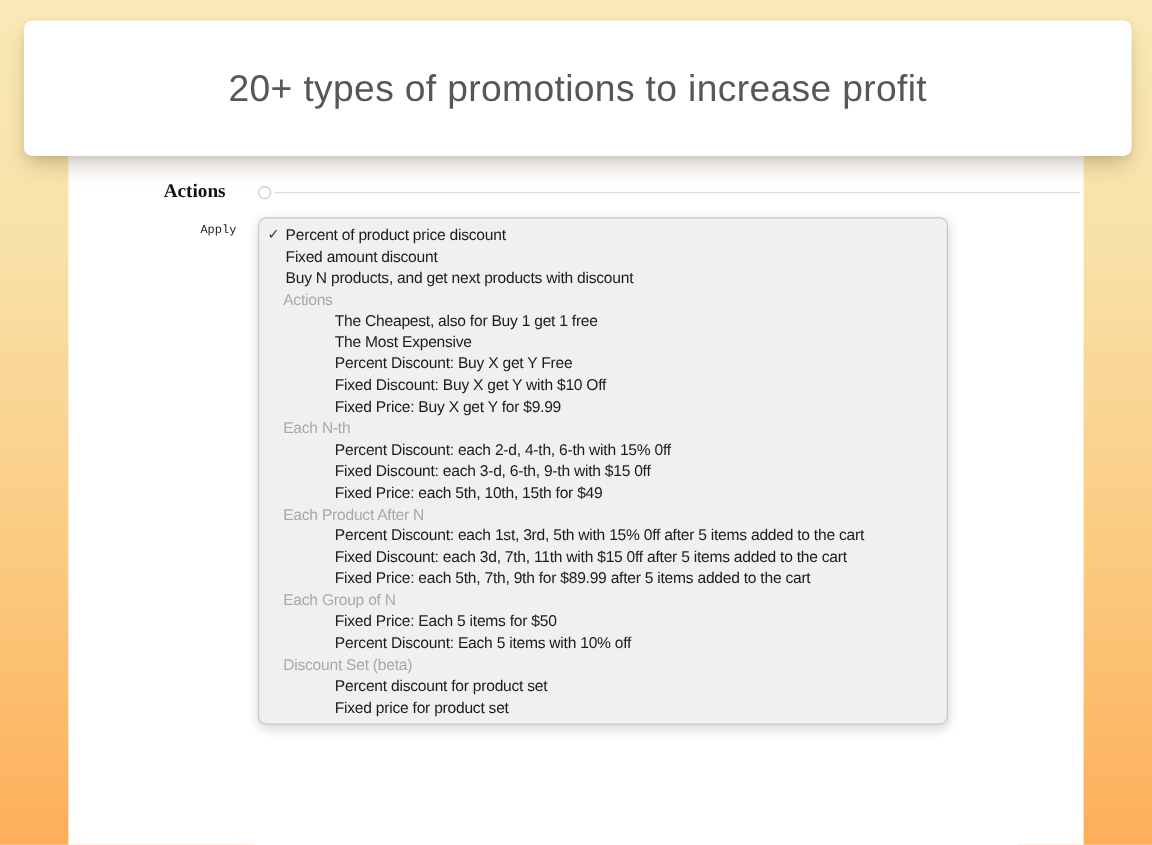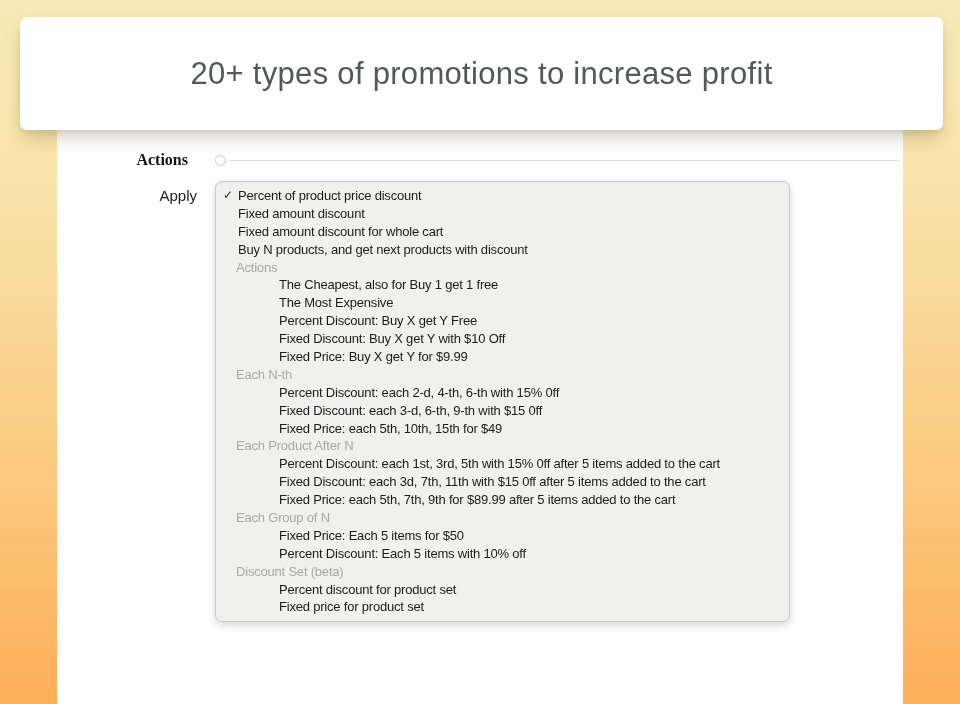--- a/index.html
+++ b/index.html
@@ -36,21 +36,21 @@
     position:absolute;left:215px;top:155px;width:11px;height:11px;
     border:1px solid #c9c9c9;border-radius:50%;background:#fff;z-index:3;
     box-sizing:border-box;
   }
   .rule{
     position:absolute;left:229px;top:160px;width:671px;height:1px;
     background:#dcdcdc;z-index:3;
   }
   .apply-label{
     position:absolute;left:57px;top:187px;width:140px;text-align:right;
-    font-size:15px;color:#1c1c1e;z-index:3;
+    font-size:10px;color:#1c1c1e;z-index:3;font-family:Liberation Mono, monospace;
   }
   .dropdown{
     position:absolute;left:215px;top:181px;width:575px;box-sizing:border-box;
     background:var(--dropdown-bg,#f0f0ee);
     border:1px solid #c8c8c6;border-radius:7px;
     box-shadow:0 3px 9px rgba(0,0,0,0.16);
     padding:5px 0;z-index:4;
   }
   .row{
     height:17.9px;line-height:17.9px;font-size:13px;letter-spacing:-0.2px;
@@ -76,21 +76,20 @@
   <span class="actions-label">Actions</span>
   <span class="collapse-circle"></span>
   <div class="rule"></div>
 
   <span class="apply-label">Apply</span>
 
   <div class="dropdown">
     <div id="dropdown-list">
         <div class="row top"><span class="check">✓</span><span>Percent of product price discount</span></div>
         <div class="row top"><span>Fixed amount discount</span></div>
-        <div class="row top"><span>Fixed amount discount for whole cart</span></div>
         <div class="row top"><span>Buy N products, and get next products with discount</span></div>
         <div class="row group"><span>Actions</span></div>
         <div class="row sub"><span>The Cheapest, also for Buy 1 get 1 free</span></div>
         <div class="row sub"><span>The Most Expensive</span></div>
         <div class="row sub"><span>Percent Discount: Buy X get Y Free</span></div>
         <div class="row sub"><span>Fixed Discount: Buy X get Y with $10 Off</span></div>
         <div class="row sub"><span>Fixed Price: Buy X get Y for $9.99</span></div>
         <div class="row group"><span>Each N-th</span></div>
         <div class="row sub"><span>Percent Discount: each 2-d, 4-th, 6-th with 15% 0ff</span></div>
         <div class="row sub"><span>Fixed Discount: each 3-d, 6-th, 9-th with $15 0ff</span></div>

